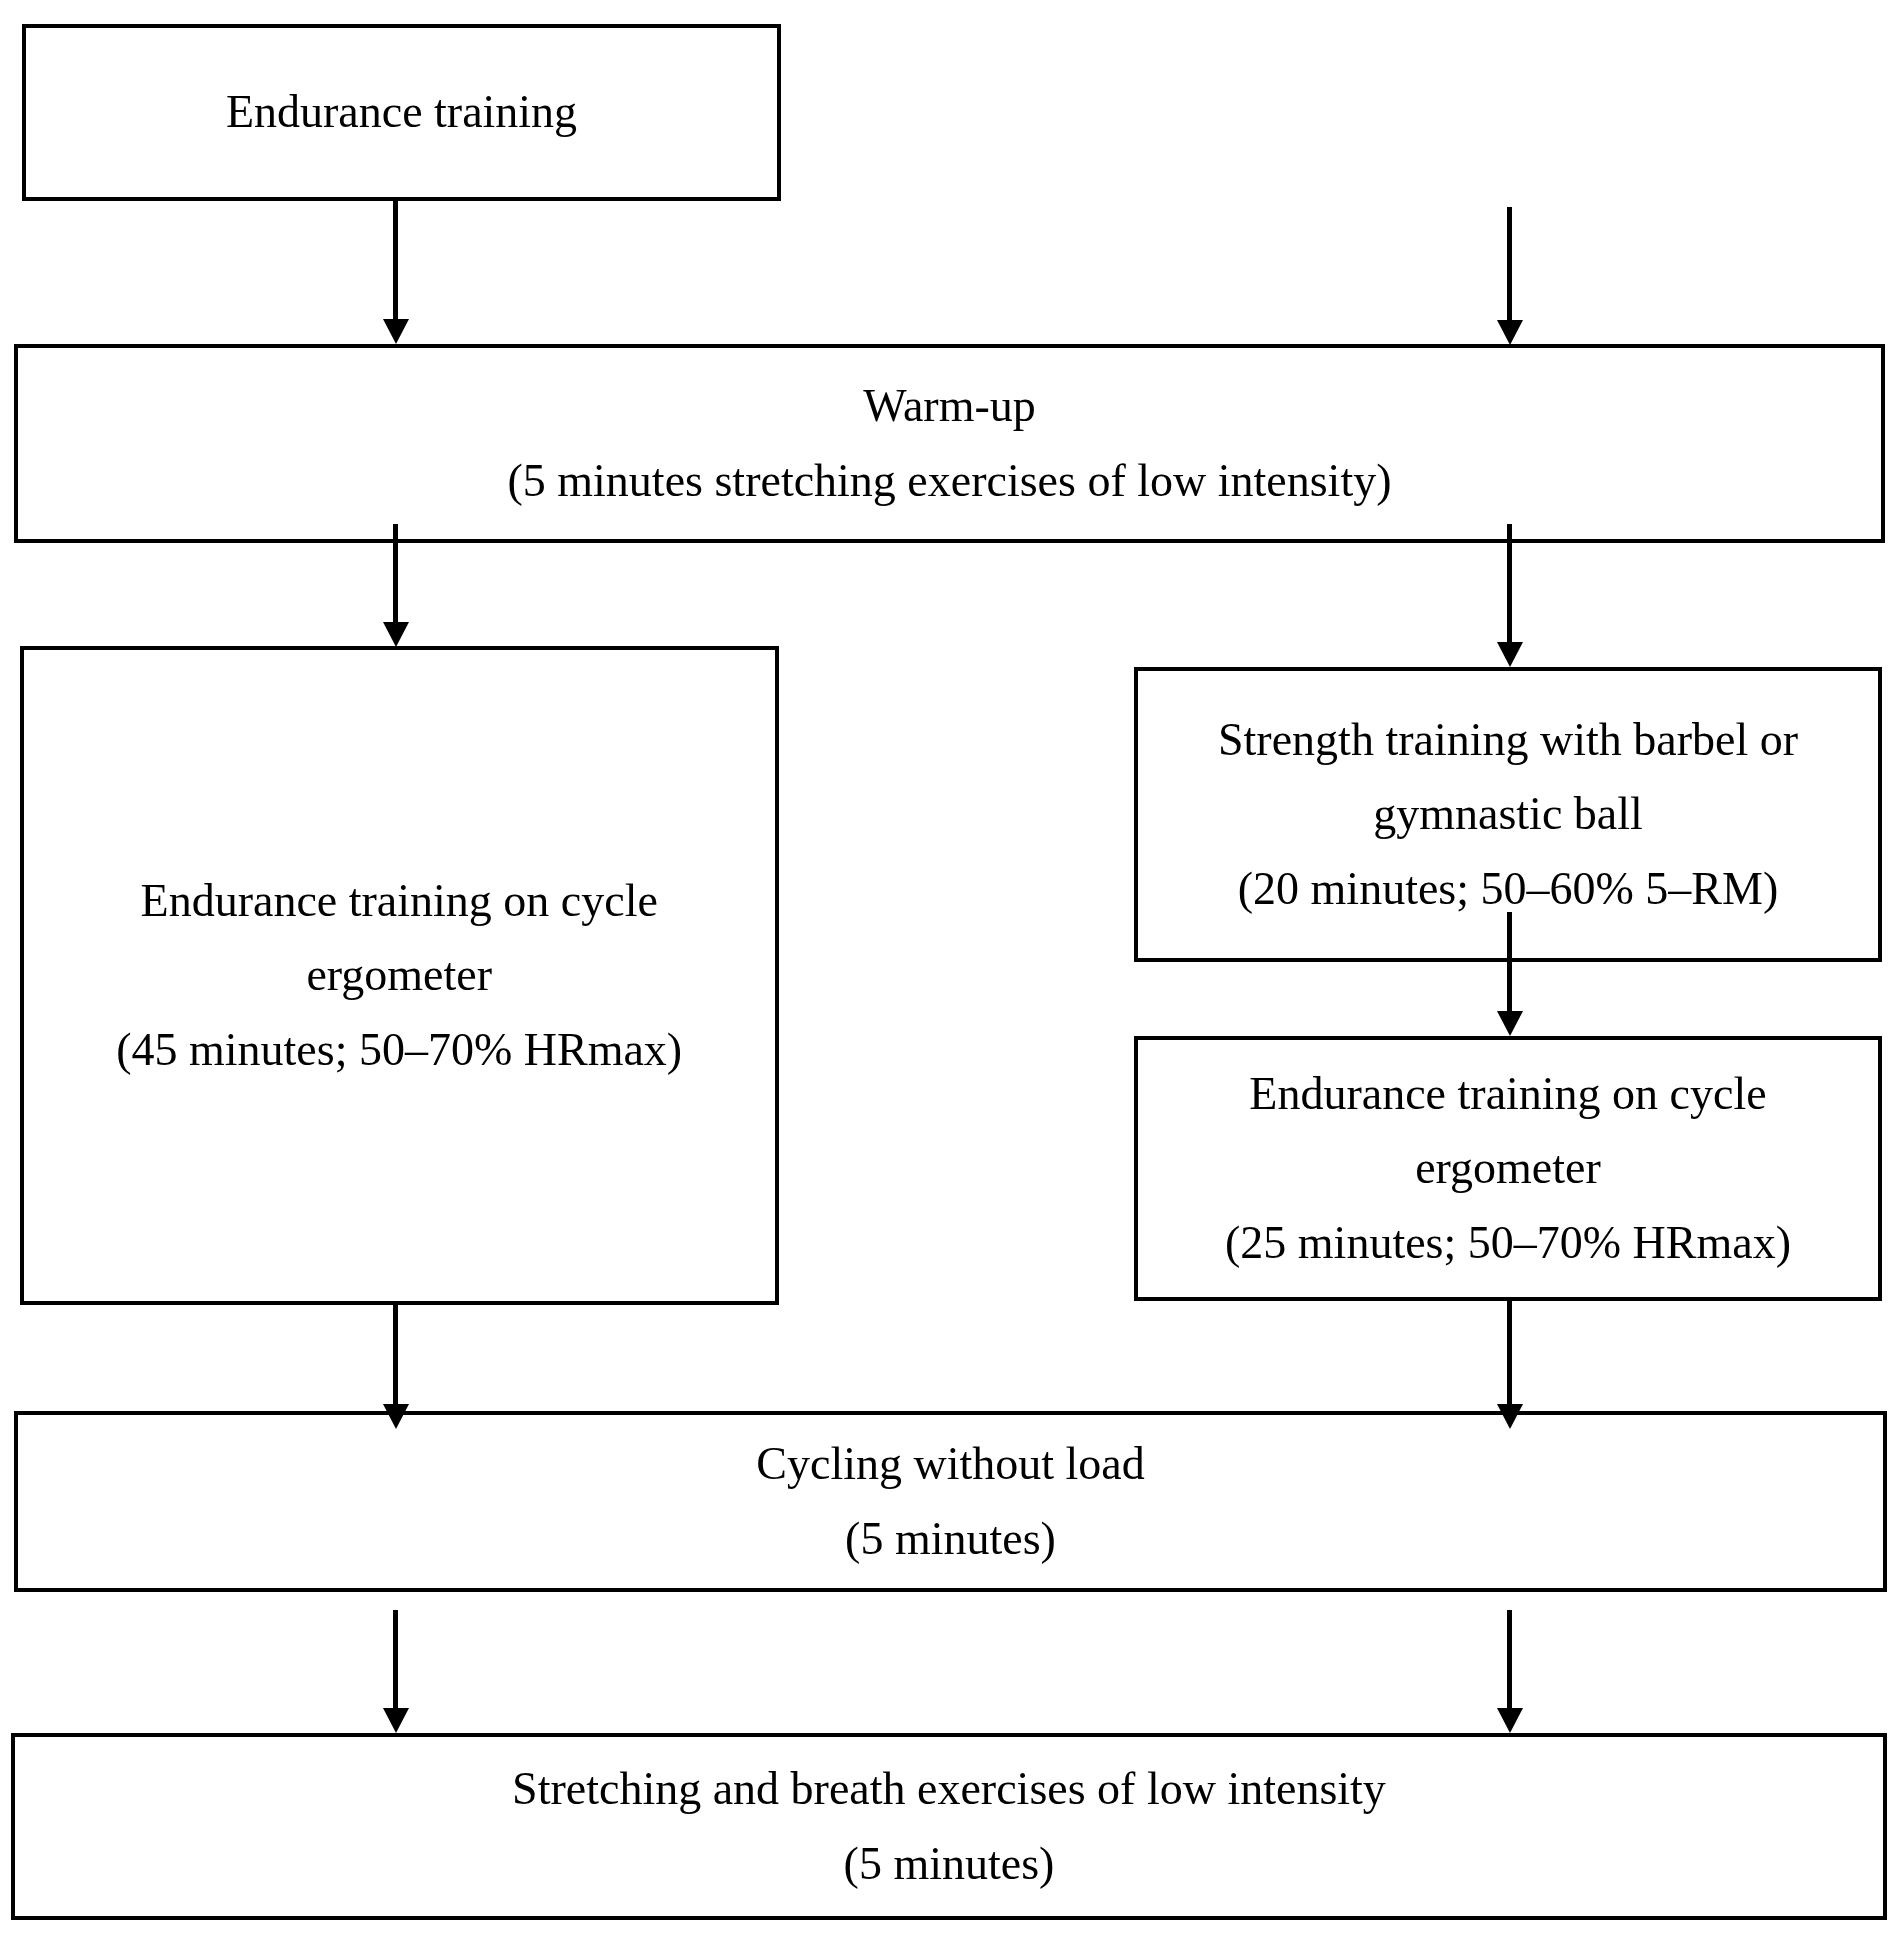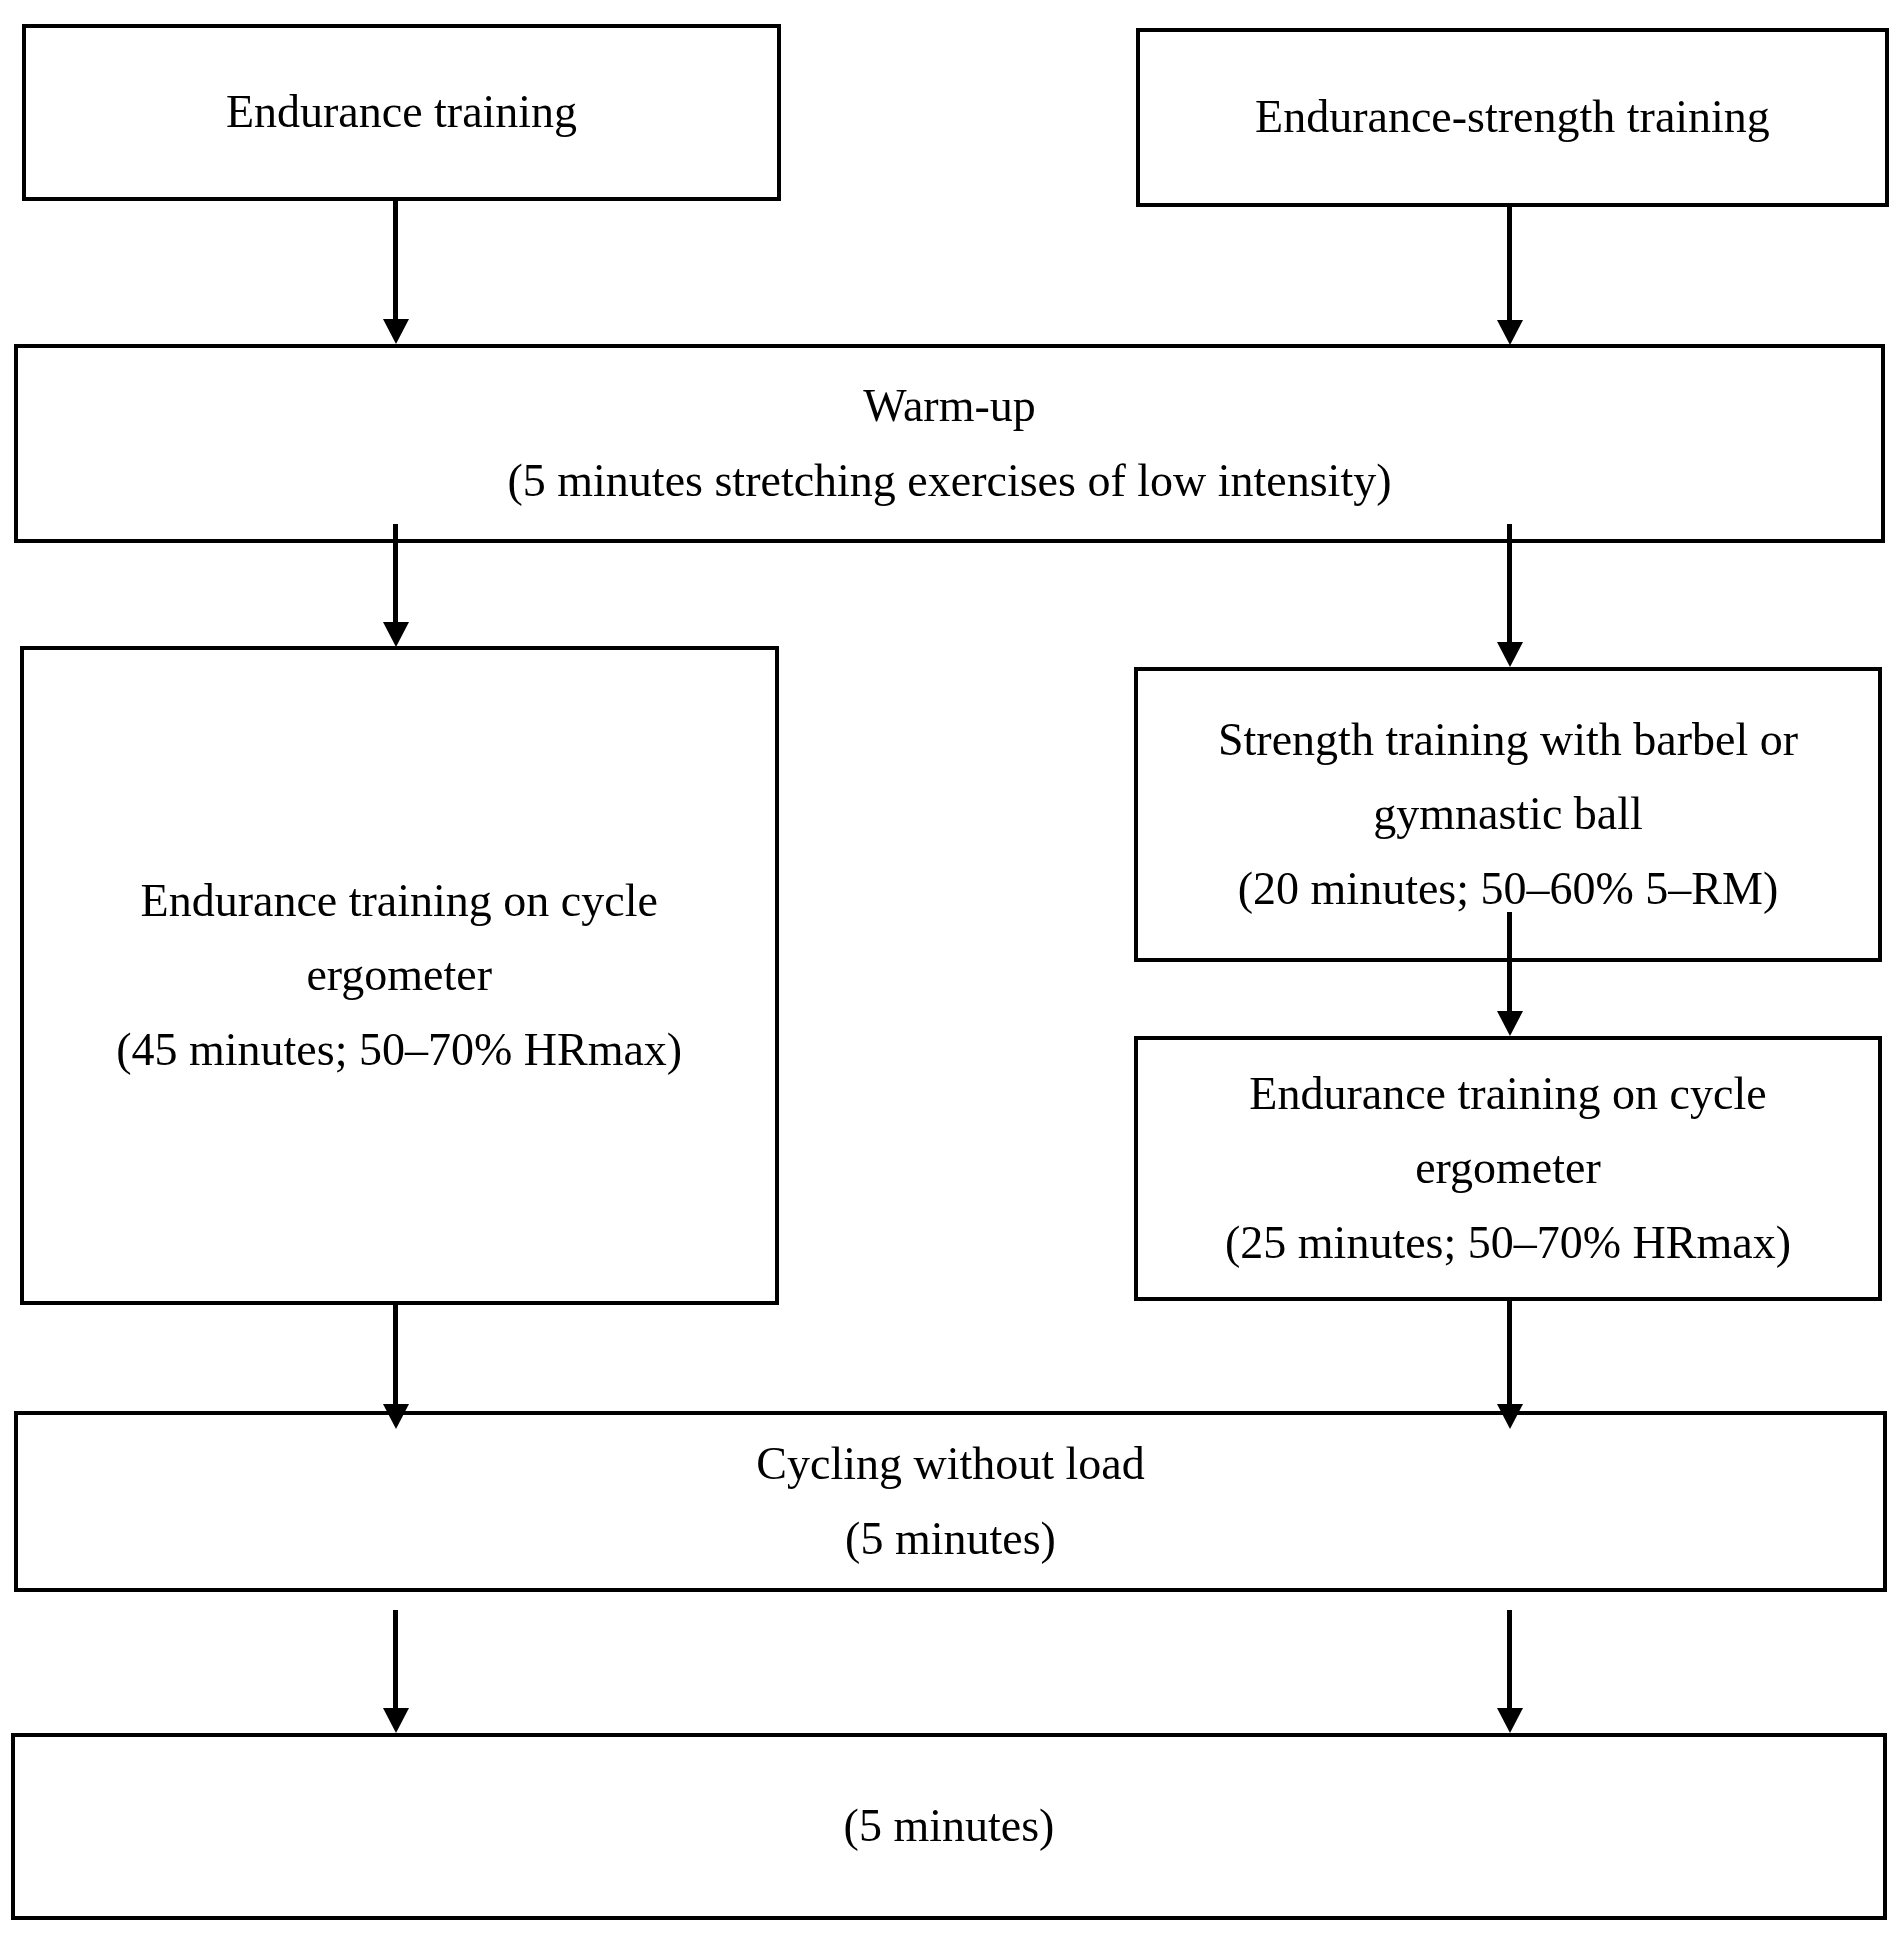--- a/index.html
+++ b/index.html
@@ -57,25 +57,20 @@
 <body>
 
 <div class="canvas">
 
   <div class="node" style="left:22px; top:23.6px; width:759px; height:177px;">
     <div class="node-text">
       <span class="line">Endurance training</span>
     </div>
   </div>
 
-  <div class="node" style="left:1136px; top:27.5px; width:753px; height:179px;">
-    <div class="node-text">
-      <span class="line">Endurance-strength training</span>
-    </div>
-  </div>
 
   <div class="node" style="left:14px; top:344px; width:1871px; height:199px;">
     <div class="node-text">
       <span class="line">Warm-up</span>
       <span class="line">(5 minutes stretching exercises of low intensity)</span>
     </div>
   </div>
 
   <div class="node" style="left:19.7px; top:646px; width:759px; height:659px;">
     <div class="node-text">
@@ -103,20 +98,21 @@
 
   <div class="node" style="left:14px; top:1411px; width:1873px; height:181px;">
     <div class="node-text">
       <span class="line">Cycling without load</span>
       <span class="line">(5 minutes)</span>
     </div>
   </div>
 
   <div class="node" style="left:11px; top:1733px; width:1876px; height:187px;">
     <div class="node-text">
+      <span class="line">Stretching and breath exercises of low intensity</span>
       <span class="line">(5 minutes)</span>
     </div>
   </div>
 
   <div class="arrow" style="left:382px; top:200px; height:144px;">
     <div class="arrow-shaft"></div>
     <div class="arrow-head"></div>
   </div>
 
   <div class="arrow" style="left:1496px; top:207px; height:138px;">

